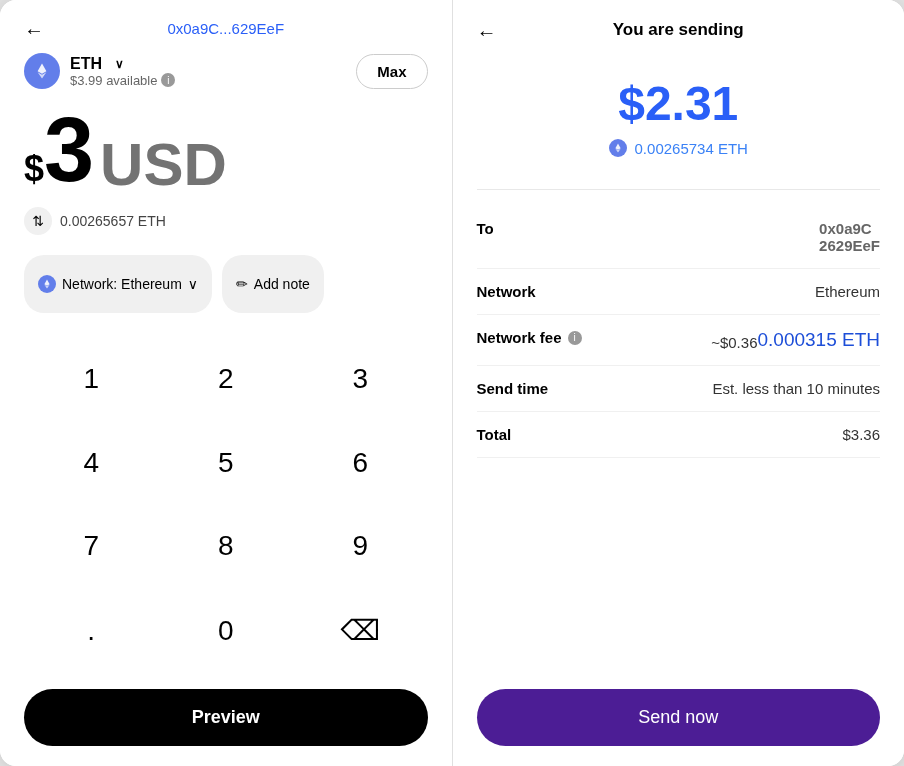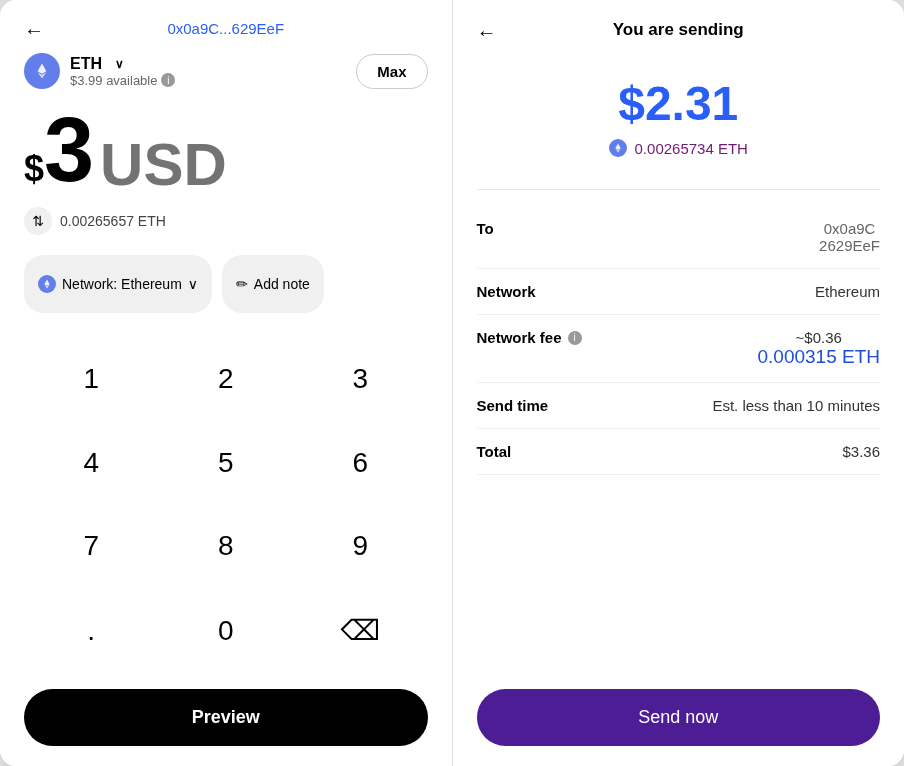--- a/index.html
+++ b/index.html
@@ -264,21 +264,21 @@
       font-weight: 700;
       color: #2a5ff7;
       margin-bottom: 8px;
     }
     .sending-eth {
       display: flex;
       align-items: center;
       justify-content: center;
       gap: 8px;
       font-size: 15px;
-      color: #701a75;
+      color: #3b82f6;
     }
 
     .divider {
       height: 1px;
       background: #e8e8e8;
       margin: 16px 0;
     }
 
     
     .detail-row {
@@ -294,25 +294,26 @@
       font-weight: 700;
       color: #000;
     }
     .detail-value {
       font-size: 15px;
       color: #333;
       text-align: right;
     }
     .detail-value-block {
       display: flex;
-      flex-direction: column;
-      align-items: center;
+      flex-direction: row;
+      align-items: flex-end;
     }
     .to-address-block {
-      text-align: center;
+      text-align: left;
+      font-weight: bold;
     }
     .to-address-line {
       font-size: 15px;
       color: #666;
       display: block;
     }
     .fee-label {
       display: flex;
       align-items: center;
       gap: 6px;

